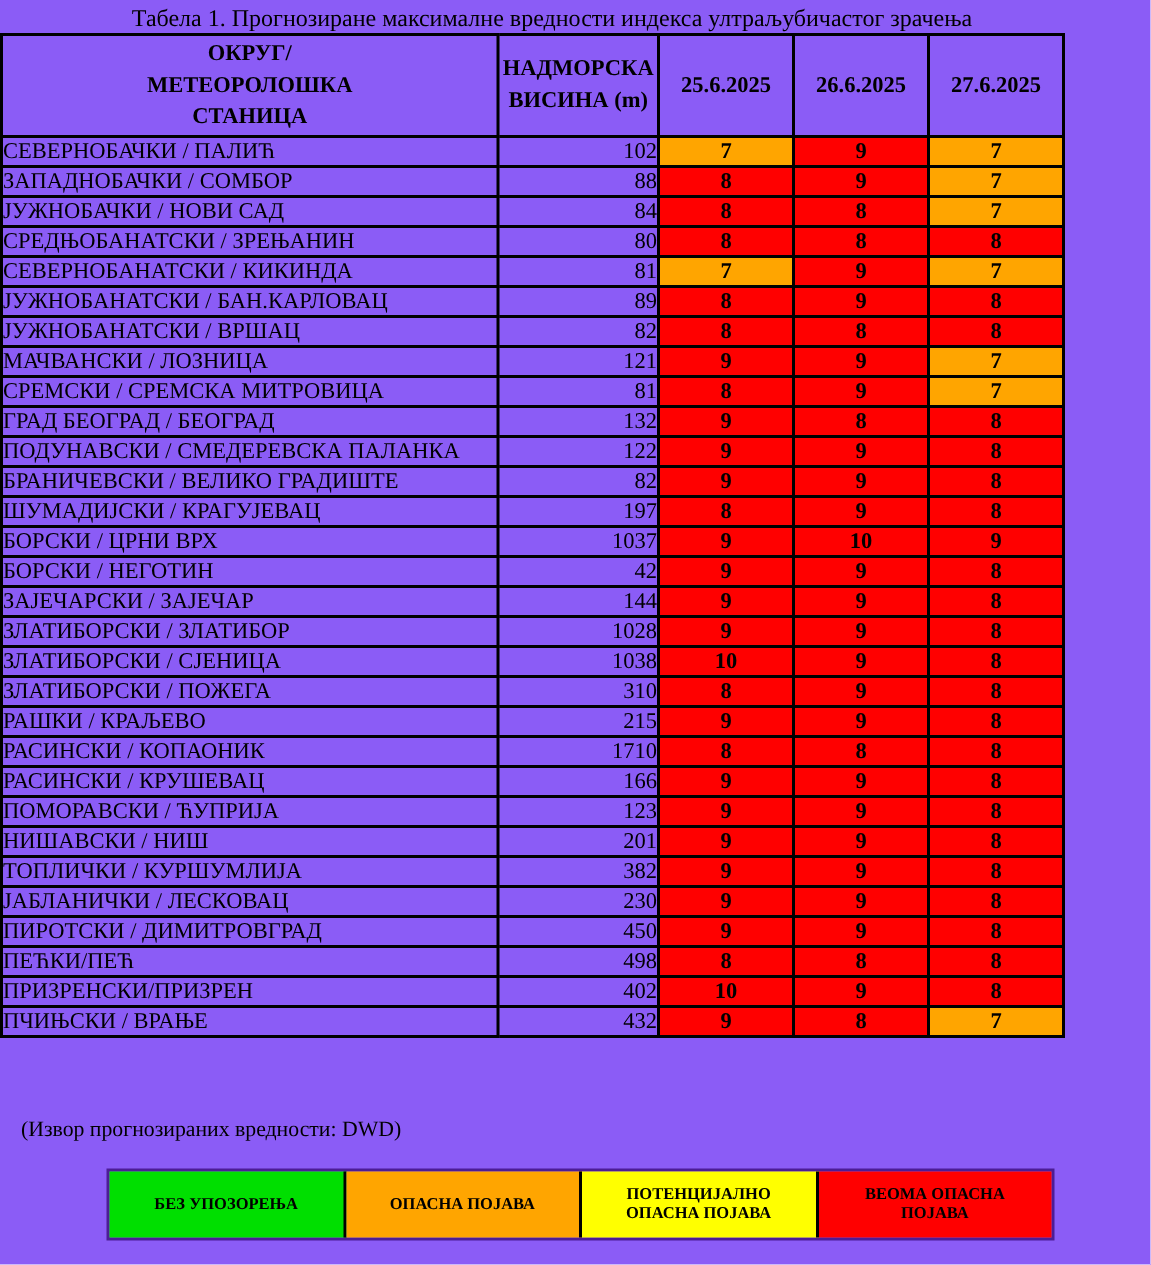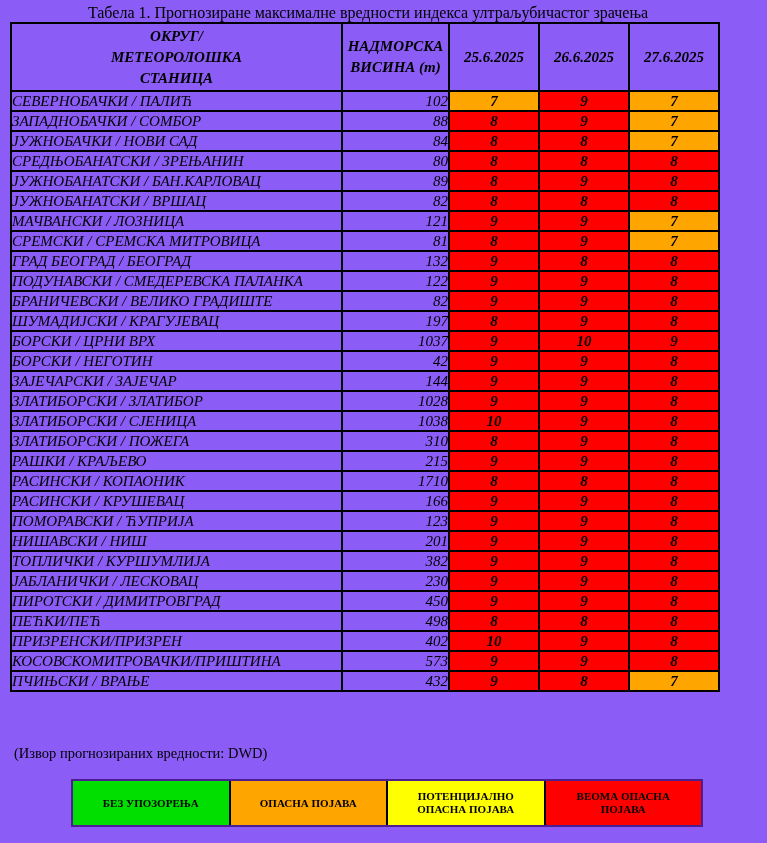--- a/index.html
+++ b/index.html
@@ -5,22 +5,22 @@
   html,body { margin:0; padding:0; background:#fff; }
   .page {
     position:relative; width:767px; height:843px; background:#8b5cf6;
     font-family:"Liberation Serif", serif; color:#000;
   }
   .title {
     position:absolute; left:14px; top:4px; width:708px;
     text-align:center; font-size:16px; white-space:nowrap;
   }
   table.uvtable {
-    position:absolute; left:10px; top:22px; width:708px;
-    border-collapse:collapse; table-layout:fixed;font-style:italic;
+    position:absolute; left:0; top:22px; width:708px;
+    border-collapse:collapse; table-layout:fixed;
   }
   table.uvtable th, table.uvtable td {
     border:2px solid #000; padding:0; overflow:hidden; white-space:nowrap;
   }
   thead th { font-weight:bold; font-size:15px; text-align:center; vertical-align:middle; height:66px; }
   .hline { display:block; line-height:21px; }
   tbody td { height:18px; line-height:18px; font-size:15px; vertical-align:middle; }
   td.station { text-align:left; padding-left:3px; }
   td.alt { text-align:right; }
   td.uv { text-align:center; font-weight:bold; }
@@ -93,20 +93,27 @@
     <td class="uv" style="background-color: rgb(255, 165, 0);">7</td>
   </tr>
         <tr>
     <td class="station">СРЕДЊОБАНАТСКИ / ЗРЕЊАНИН</td>
     <td class="alt">80</td>
     <td class="uv" style="background-color: rgb(255, 0, 0);">8</td>
     <td class="uv" style="background-color: rgb(255, 0, 0);">8</td>
     <td class="uv" style="background-color: rgb(255, 0, 0);">8</td>
   </tr>
         <tr>
+    <td class="station">СЕВЕРНОБАНАТСКИ / КИКИНДА</td>
+    <td class="alt">81</td>
+    <td class="uv" style="background-color: rgb(255, 165, 0);">7</td>
+    <td class="uv" style="background-color: rgb(255, 0, 0);">9</td>
+    <td class="uv" style="background-color: rgb(255, 165, 0);">7</td>
+  </tr>
+        <tr>
     <td class="station">ЈУЖНОБАНАТСКИ / БАН.КАРЛОВАЦ</td>
     <td class="alt">89</td>
     <td class="uv" style="background-color: rgb(255, 0, 0);">8</td>
     <td class="uv" style="background-color: rgb(255, 0, 0);">9</td>
     <td class="uv" style="background-color: rgb(255, 0, 0);">8</td>
   </tr>
         <tr>
     <td class="station">ЈУЖНОБАНАТСКИ / ВРШАЦ</td>
     <td class="alt">82</td>
     <td class="uv" style="background-color: rgb(255, 0, 0);">8</td>
@@ -257,27 +264,20 @@
     <td class="station">ПЕЋКИ/ПЕЋ</td>
     <td class="alt">498</td>
     <td class="uv" style="background-color: rgb(255, 0, 0);">8</td>
     <td class="uv" style="background-color: rgb(255, 0, 0);">8</td>
     <td class="uv" style="background-color: rgb(255, 0, 0);">8</td>
   </tr>
         <tr>
     <td class="station">ПРИЗРЕНСКИ/ПРИЗРЕН</td>
     <td class="alt">402</td>
     <td class="uv" style="background-color: rgb(255, 0, 0);">10</td>
-    <td class="uv" style="background-color: rgb(255, 0, 0);">9</td>
-    <td class="uv" style="background-color: rgb(255, 0, 0);">8</td>
-  </tr>
-        <tr>
-    <td class="station">КОСОВСКОМИТРОВАЧКИ/ПРИШТИНА</td>
-    <td class="alt">573</td>
-    <td class="uv" style="background-color: rgb(255, 0, 0);">9</td>
     <td class="uv" style="background-color: rgb(255, 0, 0);">9</td>
     <td class="uv" style="background-color: rgb(255, 0, 0);">8</td>
   </tr>
         <tr>
     <td class="station">ПЧИЊСКИ / ВРАЊЕ</td>
     <td class="alt">432</td>
     <td class="uv" style="background-color: rgb(255, 0, 0);">9</td>
     <td class="uv" style="background-color: rgb(255, 0, 0);">8</td>
     <td class="uv" style="background-color: rgb(255, 165, 0);">7</td>
   </tr>

